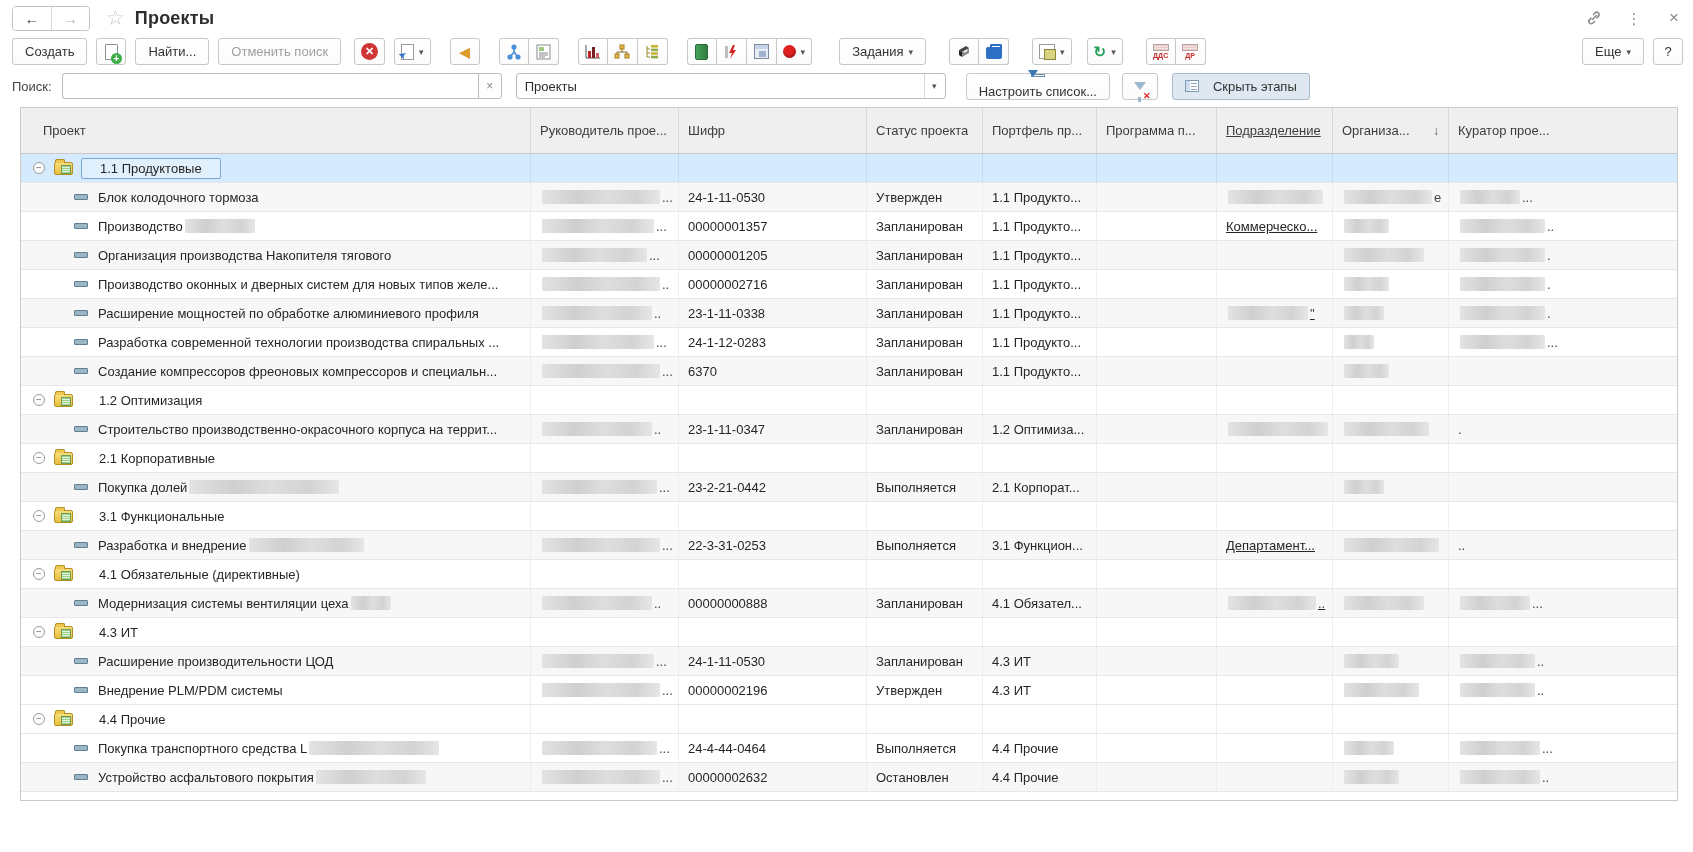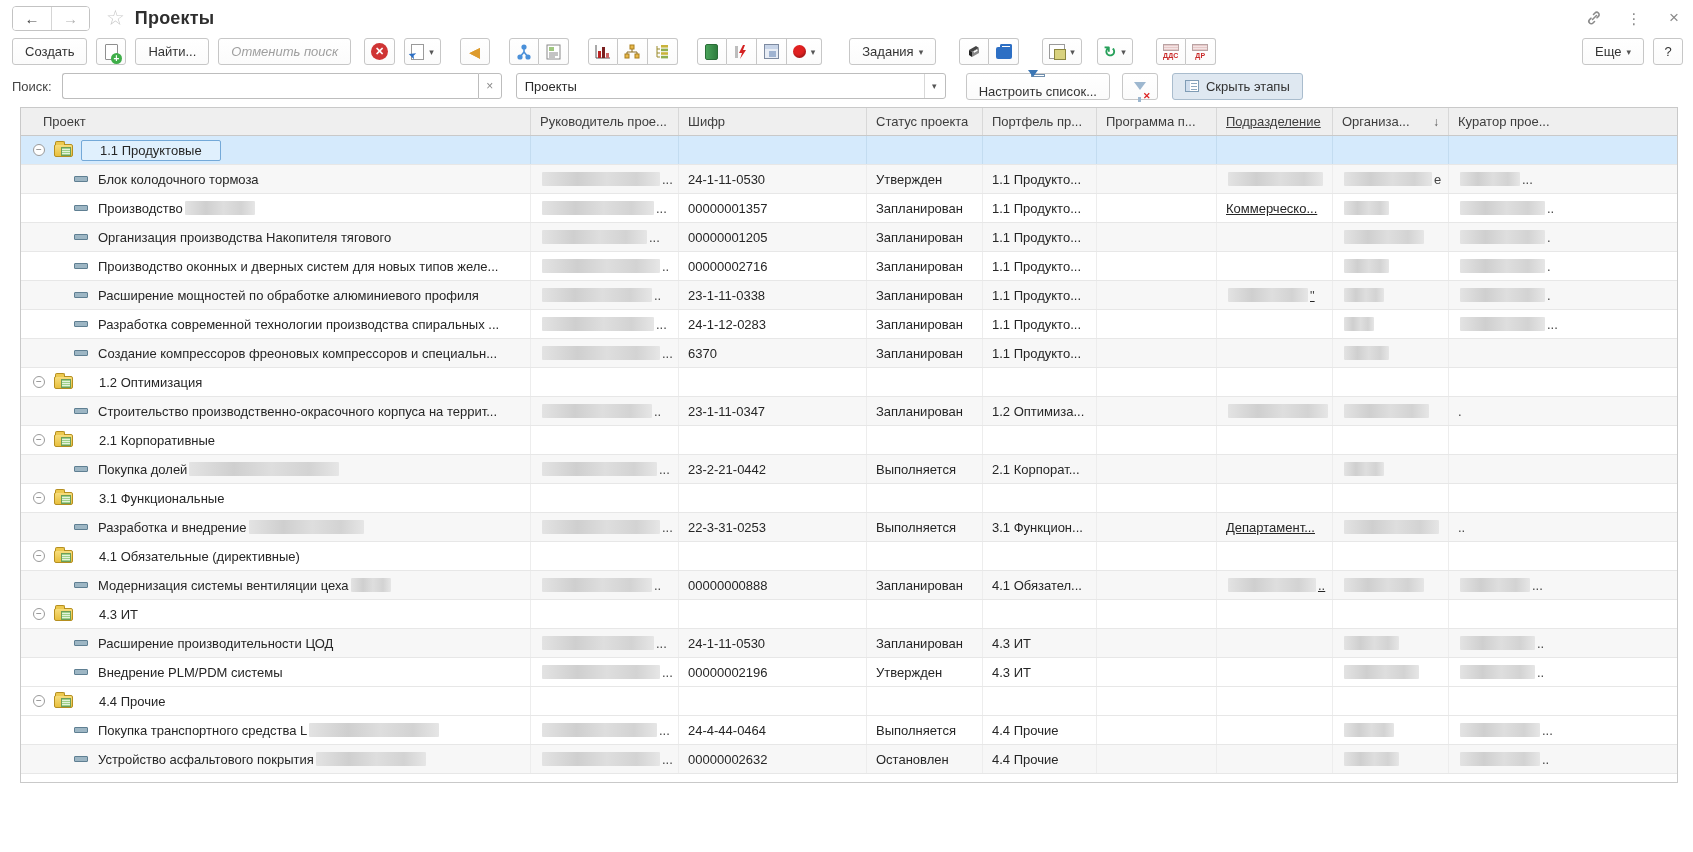--- a/index.html
+++ b/index.html
@@ -20,21 +20,21 @@
   .win-right .wicon { width:18px; height:18px; display:flex; align-items:center; justify-content:center; cursor:pointer; }
   .kebab { font-size:15px; letter-spacing:0; line-height:5px; color:#8b8b8b; }
   .close-x { font-size:17px; color:#8b8b8b; }
 
   
   .toolbar { height:37px; display:flex; align-items:center; padding:3px 10px 5px 12px; gap:9px; }
   .tbtn { height:27px; border:1px solid #c7c7c7; border-radius:3px; background:linear-gradient(#ffffff,#fbfbfb);
     display:flex; align-items:center; justify-content:center; padding:0 12px; font-size:13px; color:#333;
     cursor:pointer; white-space:nowrap; }
   .tbtn.icon-only { padding:0 6px; min-width:30px; }
-  .tbtn.disabled { color:#9f9f9f; cursor:default;font-style:italic; }
+  .tbtn.disabled { color:#9f9f9f; cursor:default; }
   .tgroup { display:flex; }
   .tgroup .tbtn { border-radius:0; border-left-width:0; }
   .tgroup .tbtn:first-child { border-radius:3px 0 0 3px; border-left-width:1px; }
   .tgroup .tbtn:last-child { border-radius:0 3px 3px 0; }
   .tgroup .tbtn:only-child { border-radius:3px; border-left-width:1px; }
   .caret { font-size:9px; color:#555; margin-left:5px; }
   .spacer { flex:1; }
 
   
   .ic { display:inline-block; position:relative; }
@@ -84,21 +84,21 @@
     padding:0 8px; font-size:13px; outline:none; font-family:inherit; }
   .search-clear { width:24px; border:1px solid #bdbdbd; border-radius:0 3px 3px 0; background:#fff;
     color:#8a8a8a; font-size:12px; display:flex; align-items:center; justify-content:center; cursor:pointer; }
   .combo { width:430px; height:26px; border:1px solid #bdbdbd; border-radius:3px; display:flex; align-items:center;
     background:#fff; padding:0 8px; font-size:13px; color:#2a2a2a; cursor:pointer; }
   .combo .caret { margin-left:auto; border-left:1px solid #d8d8d8; padding-left:7px; height:100%; display:flex; align-items:center; }
   .toggle-on { background:#dfe8f1 !important; border-color:#a9bccd !important; }
 
   
   .table { margin-left:20px; width:1658px; border:1px solid #c9c9c9; border-bottom:none; font-size:13px; }
-  .thead { display:flex; height:28px; background:#efefef; border-bottom:1px solid #c9c9c9; color:#3d3d3d; }
+  .thead { display:flex; height:46px; background:#efefef; border-bottom:1px solid #c9c9c9; color:#3d3d3d; }
   .th { display:flex; align-items:center; padding:0 9px; border-right:1px solid #d8d8d8; overflow:hidden; white-space:nowrap; }
   .th:last-child { border-right:none; }
   .c0{width:510px; padding-left:22px;} .c1{width:148px;} .c2{width:188px;} .c3{width:116px;}
   .c4{width:114px;} .c5{width:120px;} .c6{width:116px;text-decoration:underline;} .c7{width:116px;} .c8{flex:1;}
   .sort-arrow { margin-left:auto; color:#555; font-size:12px; }
   .row { display:flex; height:29px; align-items:stretch; border-bottom:1px solid #e7e7e7; background:#fff; }
   .row.alt { background:#f7f7f7; }
   .cell { display:flex; align-items:center; padding:0 9px; border-right:1px solid #ededed; overflow:hidden; white-space:nowrap; }
   .cell:last-child { border-right:none; }
   .row.group-row { background:#fff; }
@@ -300,21 +300,21 @@
     <span>Проекты</span>
     <span class="caret">▾</span>
   </div>
   <button class="tbtn" style="margin-left:12px; gap:7px;flex-direction:column;">
     <span class="ic ic-listdoc"></span>
     <span>Настроить список...</span>
   </button>
   <button class="tbtn icon-only" style="margin-left:4px; width:36px;">
     <span class="ic ic-funnel ic-funnel-x"></span>
   </button>
-  <button class="tbtn toggle-on" style="margin-left:6px; gap:7px;text-align:right;">
+  <button class="tbtn toggle-on" style="margin-left:6px; gap:14px;text-align:right;">
     <span class="ic ic-stages"></span>
     <span>Скрыть этапы</span>
   </button>
 </div>
 
 <div class="table">
   <div class="thead">
     <div class="th c0">Проект</div>
     <div class="th c1">Руководитель прое...</div>
     <div class="th c2">Шифр</div>

